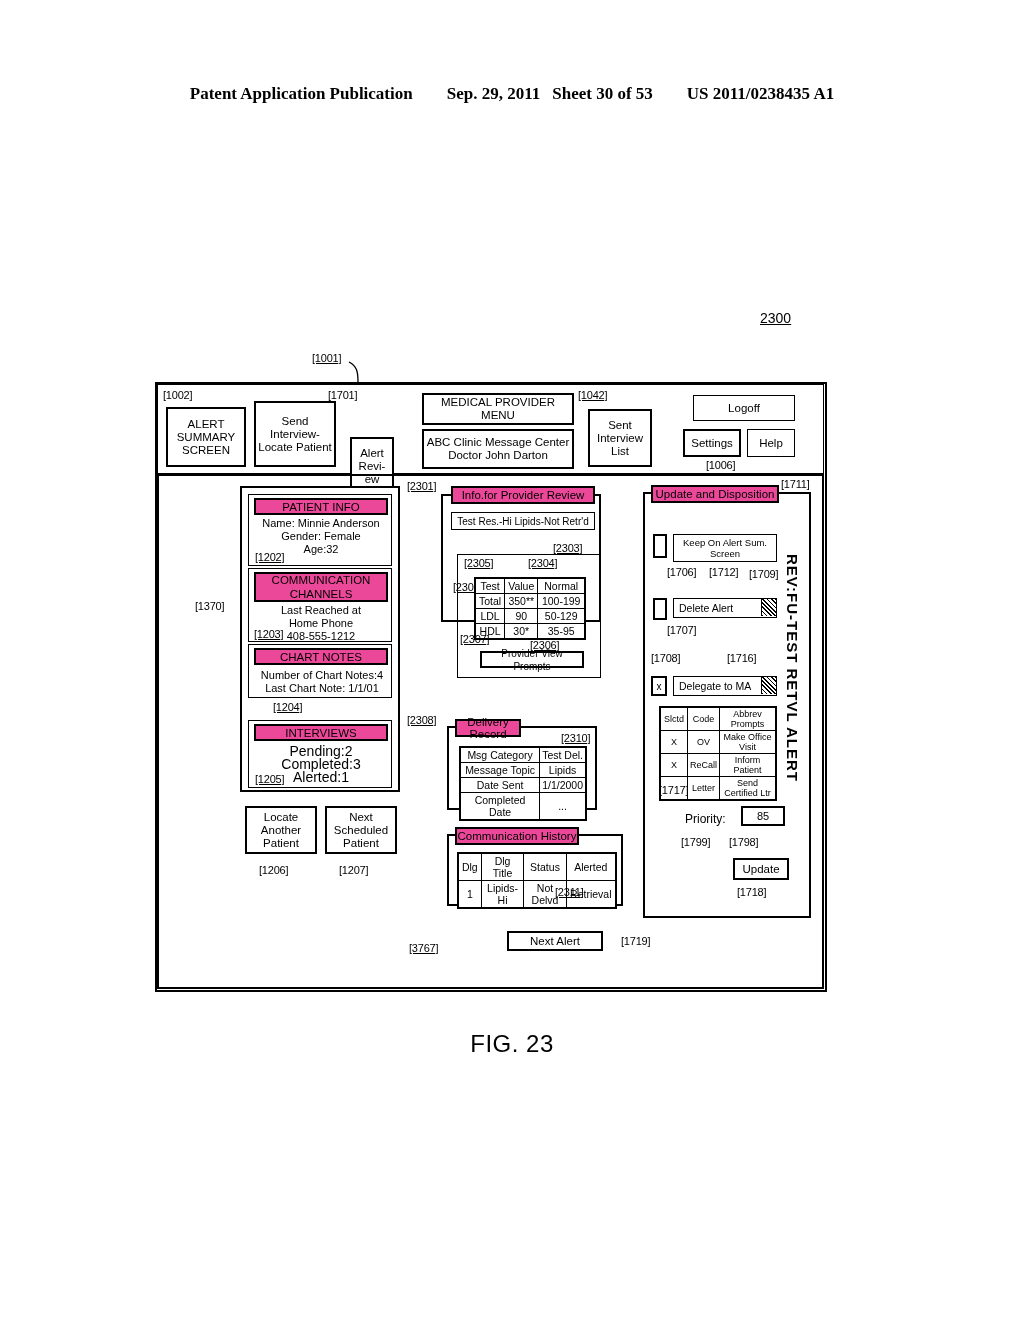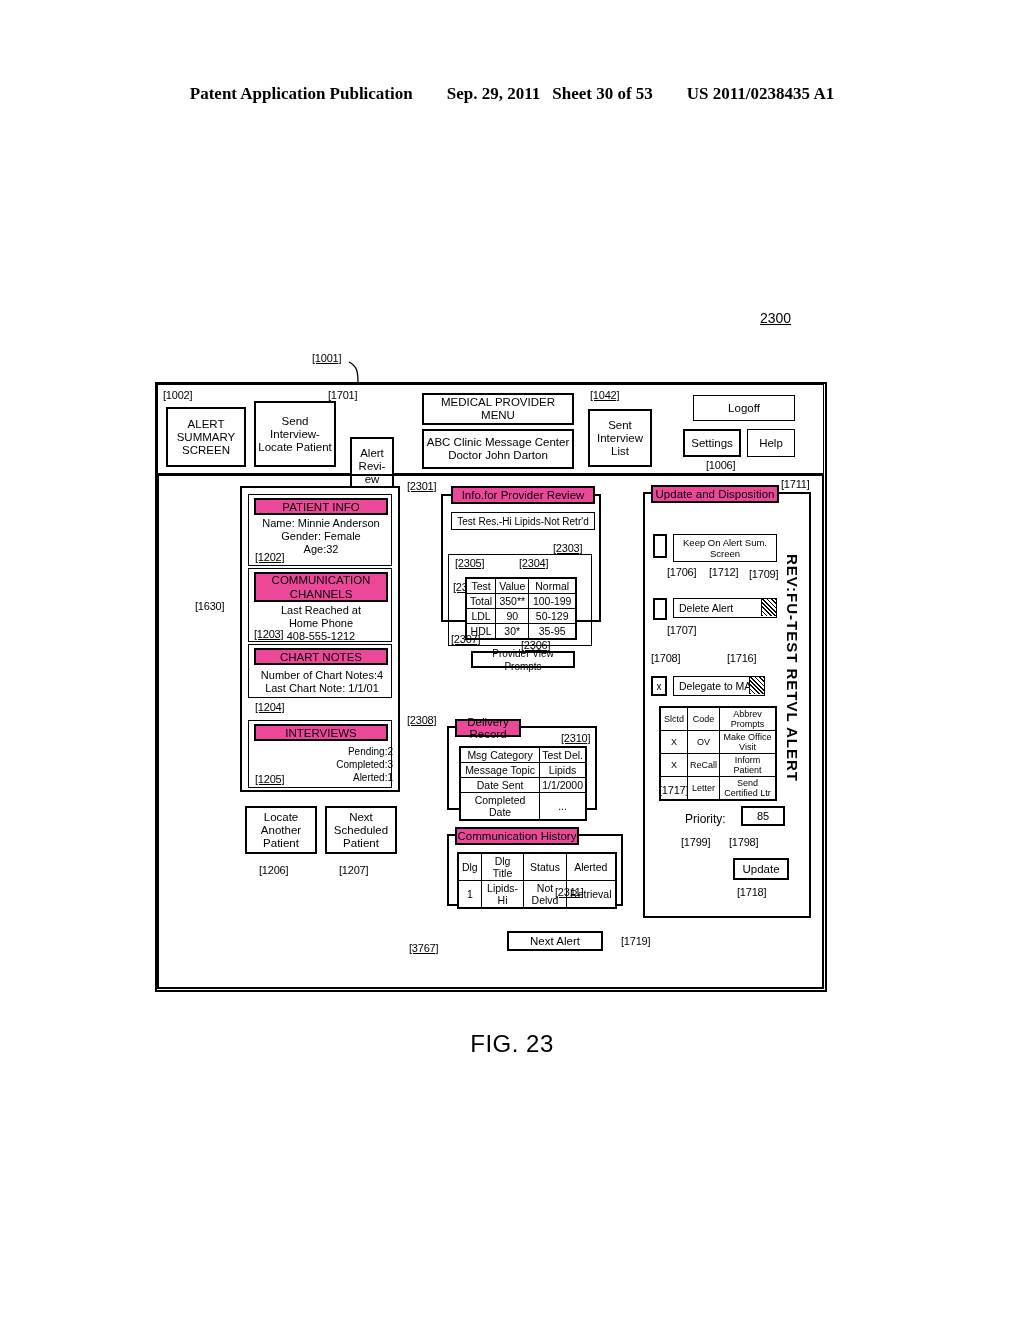--- a/index.html
+++ b/index.html
@@ -159,21 +159,21 @@
     </div>
 
     <div class="abs btn" style="left:264px;top:8px;width:152px;height:32px;">
       <span>MEDICAL PROVIDER MENU</span>
     </div>
 
     <div class="abs btn" style="left:264px;top:44px;width:152px;height:40px;">
       <span>ABC Clinic Message Center Doctor John Darton</span>
     </div>
 
-    <div class="abs lbl" style="left:432px;top:4px;text-decoration:underline;">[1042]</div>
+    <div class="abs lbl" style="left:420px;top:4px;text-decoration:underline;">[1042]</div>
 
     <div class="abs btn" style="left:430px;top:24px;width:64px;height:58px;">
       <span>Sent Interview List</span>
     </div>
 
     <div class="abs btn" style="left:535px;top:10px;width:102px;height:26px;border-width:1px;">
       <span>Logoff</span>
     </div>
 
     <div class="abs btn" style="left:525px;top:44px;width:58px;height:28px;">
@@ -182,21 +182,21 @@
 
     <div class="abs btn" style="left:589px;top:44px;width:48px;height:28px;border-width:1px;">
       <span>Help</span>
     </div>
 
     <div class="abs lbl" style="left:548px;top:74px;">[1006]</div>
   </div>
 
   <div class="abs thin" style="left:0px;top:90px;width:667px;height:515px;border-width:2px;">
 
-    <div class="abs lbl" style="left:36px;top:124px;">[1630]</div>
+    <div class="abs lbl" style="left:36px;top:124px;">[1370]</div>
 
     <div class="abs box" style="left:81px;top:10px;width:160px;height:306px;">
 
       <div class="abs box" style="left:6px;top:6px;width:144px;height:72px;border-width:1px;">
         <div class="abs panelhdr" style="left:5px;top:3px;width:134px;height:17px;">
           <span>PATIENT INFO</span>
         </div>
         <div class="abs" style="left:0;top:22px;width:144px;text-align:center;font-size:11px;line-height:13px;">
           <div>Name: Minnie Anderson</div>
           <div>Gender: Female</div>
@@ -218,28 +218,28 @@
       </div>
 
       <div class="abs box" style="left:6px;top:156px;width:144px;height:54px;border-width:1px;">
         <div class="abs panelhdr" style="left:5px;top:3px;width:134px;height:17px;">
           <span>CHART NOTES</span>
         </div>
         <div class="abs" style="left:4px;top:24px;width:138px;text-align:center;font-size:11px;line-height:13px;">
           <div>Number of Chart Notes:4</div>
           <div>Last Chart Note: 1/1/01</div>
         </div>
-        <div class="abs lbl u" style="left:6px;top:56px;">[1204]</div>
+        <div class="abs lbl u" style="left:24px;top:56px;">[1204]</div>
       </div>
 
       <div class="abs box" style="left:6px;top:232px;width:144px;height:68px;border-width:1px;">
         <div class="abs panelhdr" style="left:5px;top:3px;width:134px;height:17px;">
           <span>INTERVIEWS</span>
         </div>
-        <div class="abs" style="left:0;top:24px;width:144px;text-align:right;font-size:10px;line-height:13px;">
+        <div class="abs" style="left:0;top:24px;width:144px;text-align:center;font-size:14px;line-height:13px;">
           <div>Pending:2</div>
           <div>Completed:3</div>
           <div>Alerted:1</div>
         </div>
         <div class="abs lbl u" style="left:6px;top:52px;">[1205]</div>
       </div>
     </div>
 
     <div class="abs btn" style="left:86px;top:330px;width:72px;height:48px;">
       <span>Locate Another Patient</span>
@@ -258,21 +258,21 @@
         <span>Info.for Provider Review</span>
       </div>
 
       <div class="abs btn" style="left:8px;top:16px;width:144px;height:18px;border-width:1px;font-size:10px;">
         <span>Test Res.-Hi Lipids-Not Retr'd</span>
       </div>
 
       <div class="abs lbl u" style="left:10px;top:38px;margin-top:47px;">[2302]</div>
       <div class="abs lbl u" style="left:110px;top:46px;">[2303]</div>
 
-      <div class="abs thin" style="left:5px;top:58px;width:144px;height:92px;border-width:1px;">
+      <div class="abs thin" style="left:14px;top:58px;width:144px;height:124px;border-width:1px;">
         <div class="abs lbl u" style="left:6px;top:2px;">[2305]</div>
         <div class="abs lbl u" style="left:70px;top:2px;">[2304]</div>
 
         <table class="g outer2 abs" style="left:16px;top:22px;width:112px;">
           <thead>
             <tr>
               <th>Test</th>
               <th>Value</th>
               <th>Normal</th>
             </tr>
@@ -396,21 +396,21 @@
                      background:repeating-linear-gradient(45deg,#000 0 1.2px,#fff 1.2px 3px);"></span>
       </div>
       <div class="abs lbl" style="left:22px;top:130px;">[1707]</div>
 
       <div class="abs lbl" style="left:6px;top:158px;">[1708]</div>
       <div class="abs lbl" style="left:82px;top:158px;">[1716]</div>
 
       <div class="abs box ctr" style="left:6px;top:182px;width:16px;height:20px;font-size:10px;">
         <span>x</span>
       </div>
-      <div class="abs box" style="left:28px;top:182px;width:92px;height:20px;border-width:1.5px;">
+      <div class="abs box" style="left:28px;top:182px;width:104px;height:20px;border-width:1.5px;">
         <span class="abs" style="left:5px;top:3px;font-size:10.5px;">Delegate to MA</span>
         <span class="abs" style="right:0px;top:0px;width:15px;height:17px;border-left:1.5px solid #000;
                      background:repeating-linear-gradient(45deg,#000 0 1.2px,#fff 1.2px 3px);"></span>
       </div>
 
       <table class="g outer2 abs" style="left:14px;top:212px;width:118px;font-size:9px;">
         <thead>
           <tr>
             <th style="width:22px;">Slctd</th>
             <th style="width:26px;">Code</th>

